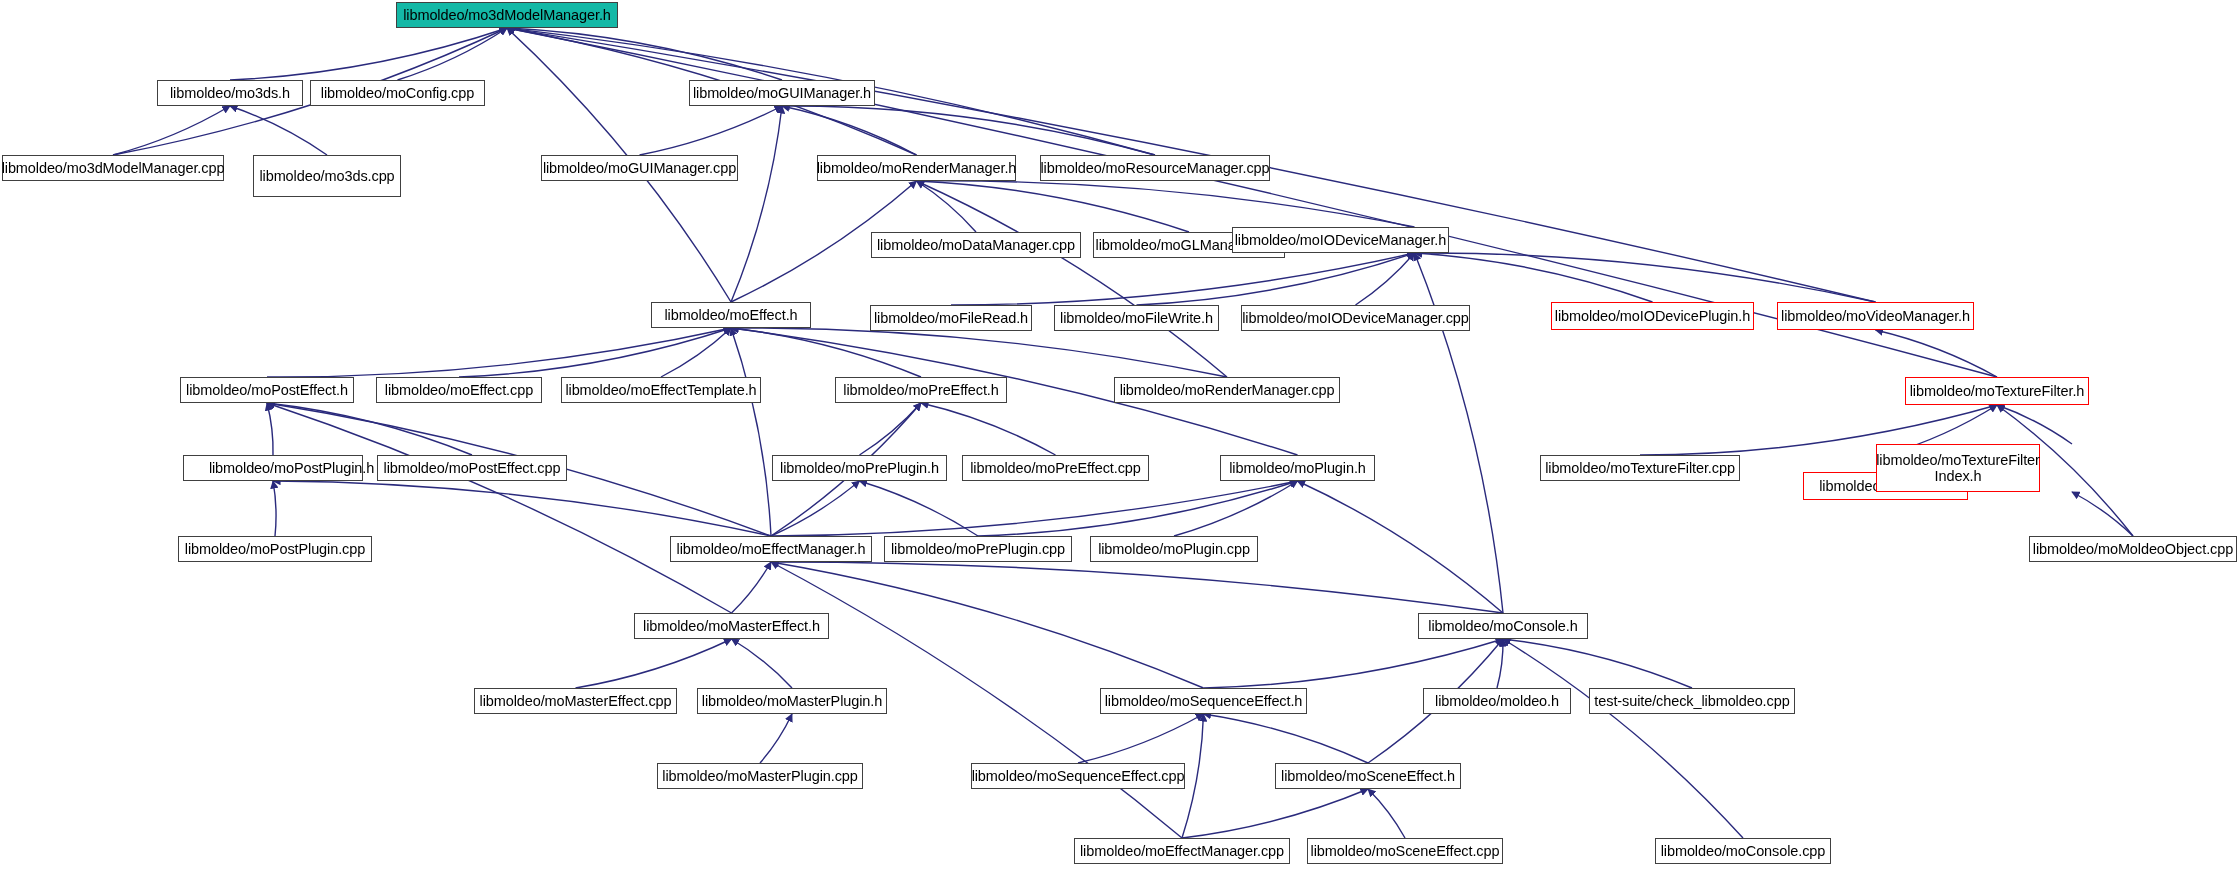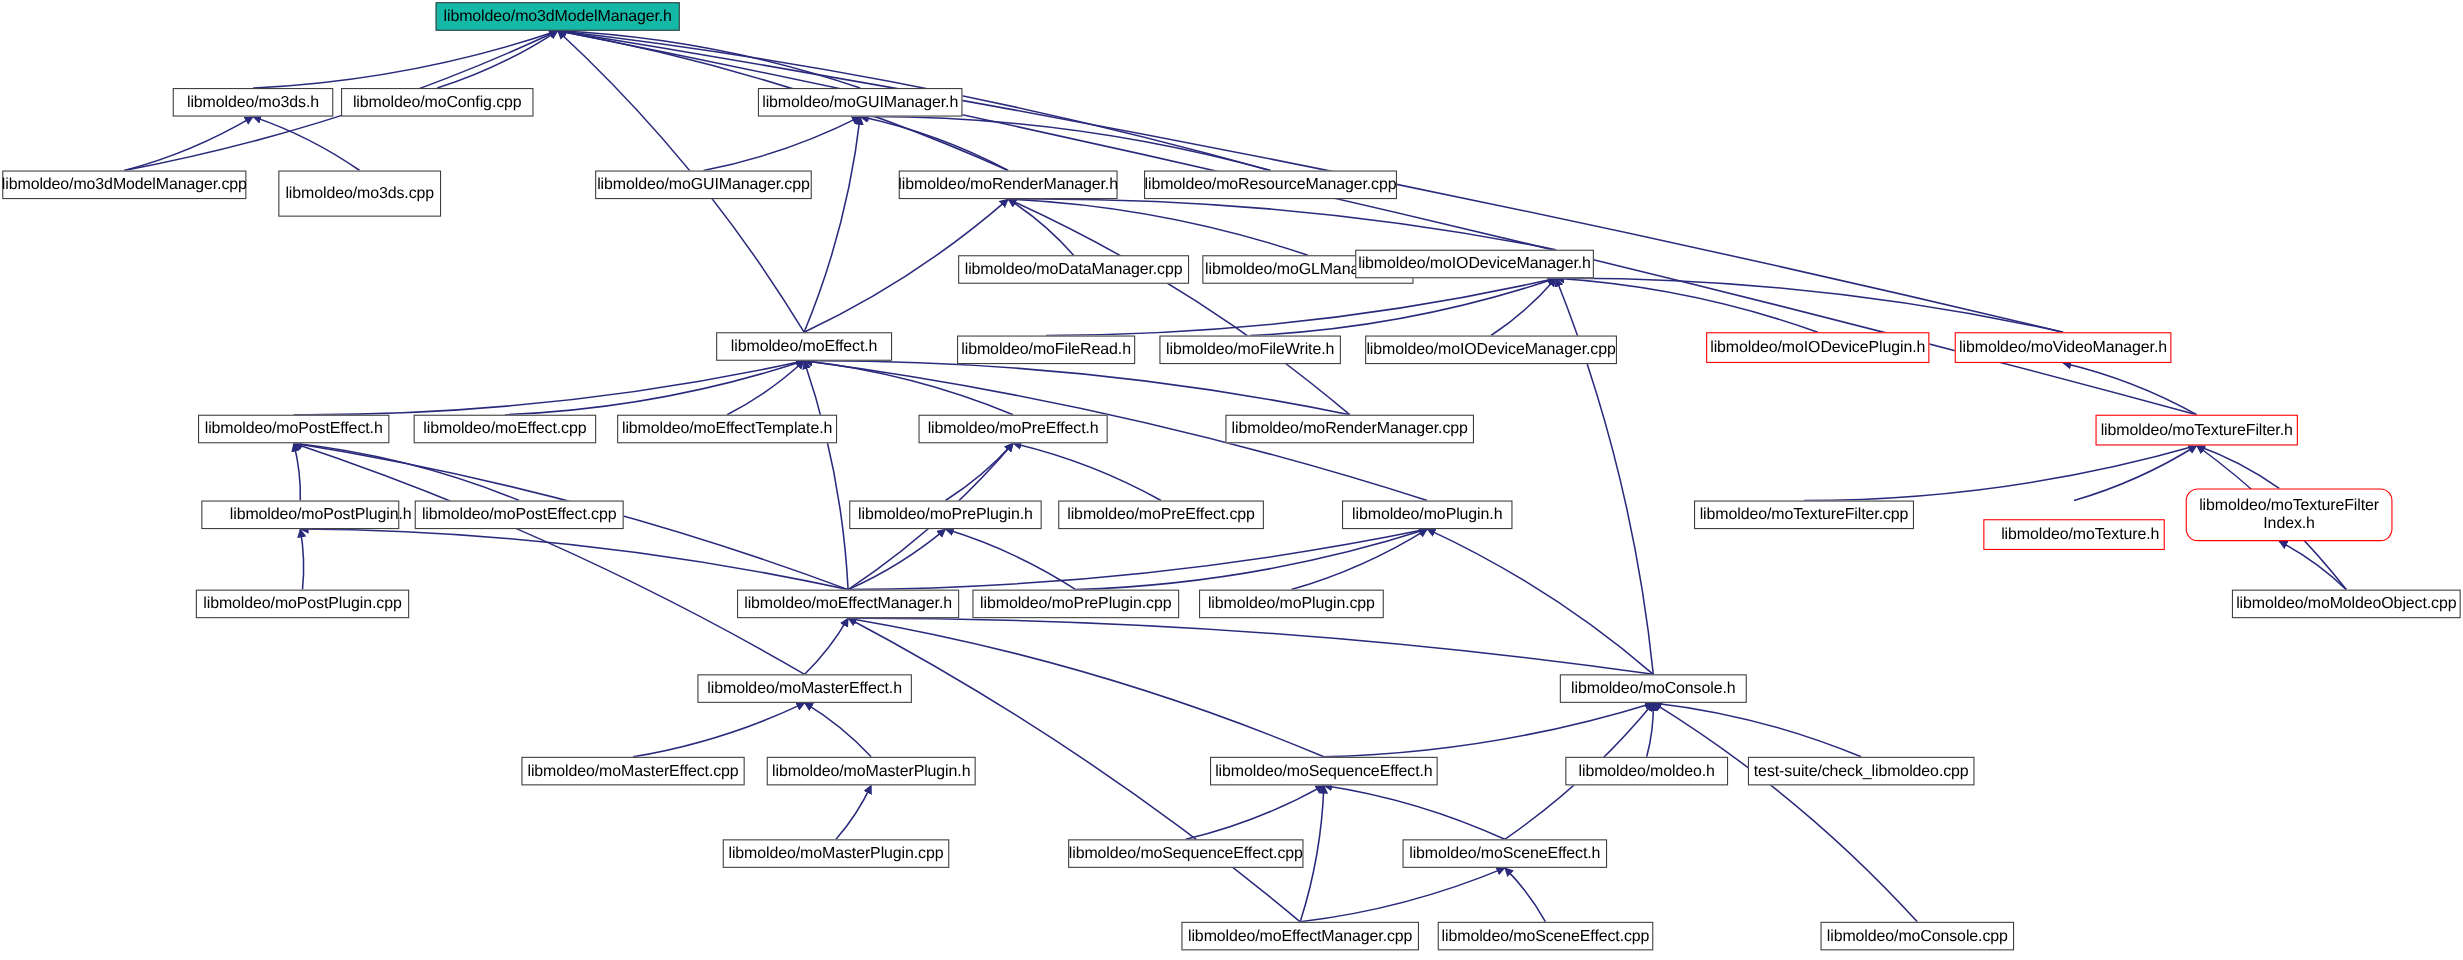--- a/index.html
+++ b/index.html
@@ -160,21 +160,21 @@
       <div class="node" style="left: 835px; top: 377px; width: 172px; height: 26px;"><span class="node-label">libmoldeo/moPreEffect.h</span></div>
       <div class="node" style="left: 1114px; top: 377px; width: 226px; height: 26px;"><span class="node-label">libmoldeo/moRenderManager.cpp</span></div>
       <div class="node red" style="left: 1905px; top: 377px; width: 184px; height: 28px;"><span class="node-label">libmoldeo/moTextureFilter.h</span></div>
       <div class="node" style="left: 183px; top: 455px; width: 180px; height: 26px; padding-left: 37px;"><span class="node-label">libmoldeo/moPostPlugin.h</span></div>
       <div class="node" style="left: 377px; top: 455px; width: 190px; height: 26px;"><span class="node-label">libmoldeo/moPostEffect.cpp</span></div>
       <div class="node" style="left: 772px; top: 455px; width: 175px; height: 26px;"><span class="node-label">libmoldeo/moPrePlugin.h</span></div>
       <div class="node" style="left: 962px; top: 455px; width: 187px; height: 26px;"><span class="node-label">libmoldeo/moPreEffect.cpp</span></div>
       <div class="node" style="left: 1220px; top: 455px; width: 155px; height: 26px;"><span class="node-label">libmoldeo/moPlugin.h</span></div>
       <div class="node" style="left: 1540px; top: 455px; width: 200px; height: 26px;"><span class="node-label">libmoldeo/moTextureFilter.cpp</span></div>
       <div class="node red" style="left: 1803px; top: 472px; width: 165px; height: 28px; justify-content: flex-end;"><span class="node-label">libmoldeo/moTexture.h</span></div>
-      <div class="node red" style="left: 1987px; top: 444px; width: 188px; height: 48px; border-radius: 11px;"><span class="node-label">libmoldeo/moTextureFilter
+      <div class="node red" style="left: 1876px; top: 444px; width: 164px; height: 48px;"><span class="node-label">libmoldeo/moTextureFilter
 Index.h</span></div>
       <div class="node" style="left: 178px; top: 536px; width: 194px; height: 26px;"><span class="node-label">libmoldeo/moPostPlugin.cpp</span></div>
       <div class="node" style="left: 670px; top: 536px; width: 202px; height: 26px;"><span class="node-label">libmoldeo/moEffectManager.h</span></div>
       <div class="node" style="left: 884px; top: 536px; width: 188px; height: 26px;"><span class="node-label">libmoldeo/moPrePlugin.cpp</span></div>
       <div class="node" style="left: 1090px; top: 536px; width: 168px; height: 26px;"><span class="node-label">libmoldeo/moPlugin.cpp</span></div>
       <div class="node" style="left: 2029px; top: 536px; width: 208px; height: 26px;"><span class="node-label">libmoldeo/moMoldeoObject.cpp</span></div>
       <div class="node" style="left: 634px; top: 613px; width: 195px; height: 26px;"><span class="node-label">libmoldeo/moMasterEffect.h</span></div>
       <div class="node" style="left: 1418px; top: 613px; width: 170px; height: 26px;"><span class="node-label">libmoldeo/moConsole.h</span></div>
       <div class="node" style="left: 474px; top: 688px; width: 203px; height: 26px;"><span class="node-label">libmoldeo/moMasterEffect.cpp</span></div>
       <div class="node" style="left: 697px; top: 688px; width: 190px; height: 26px;"><span class="node-label">libmoldeo/moMasterPlugin.h</span></div>

